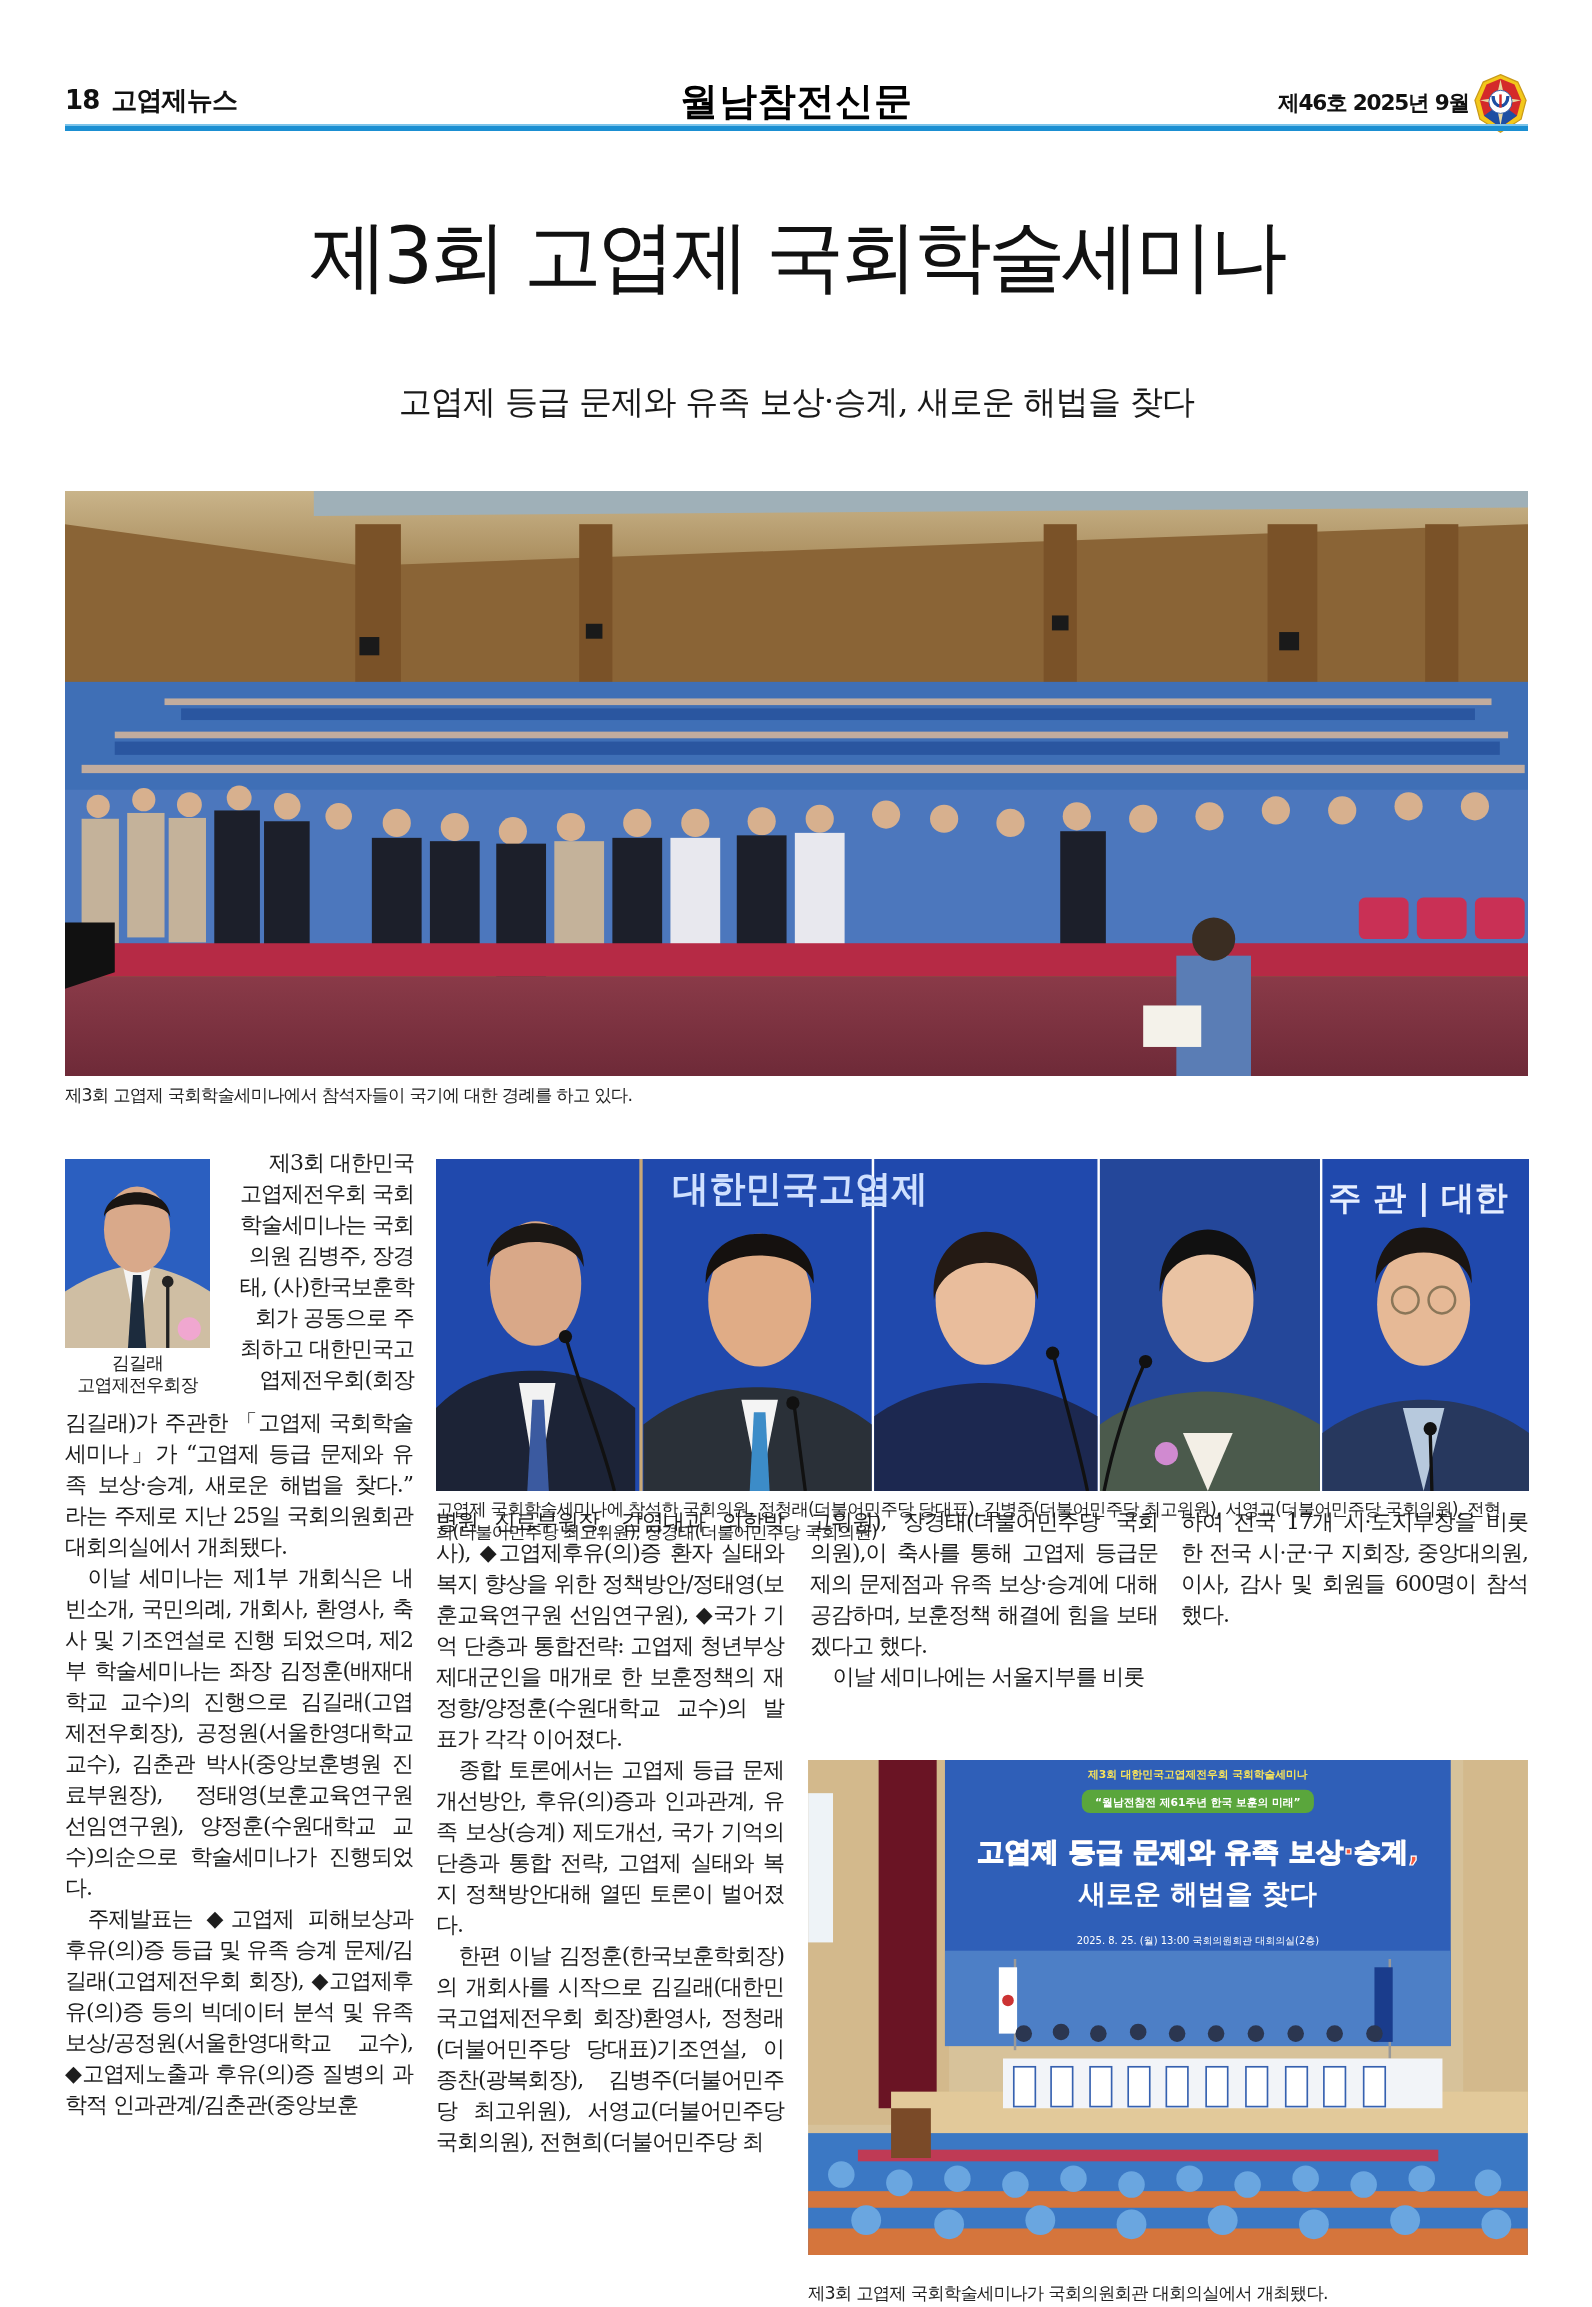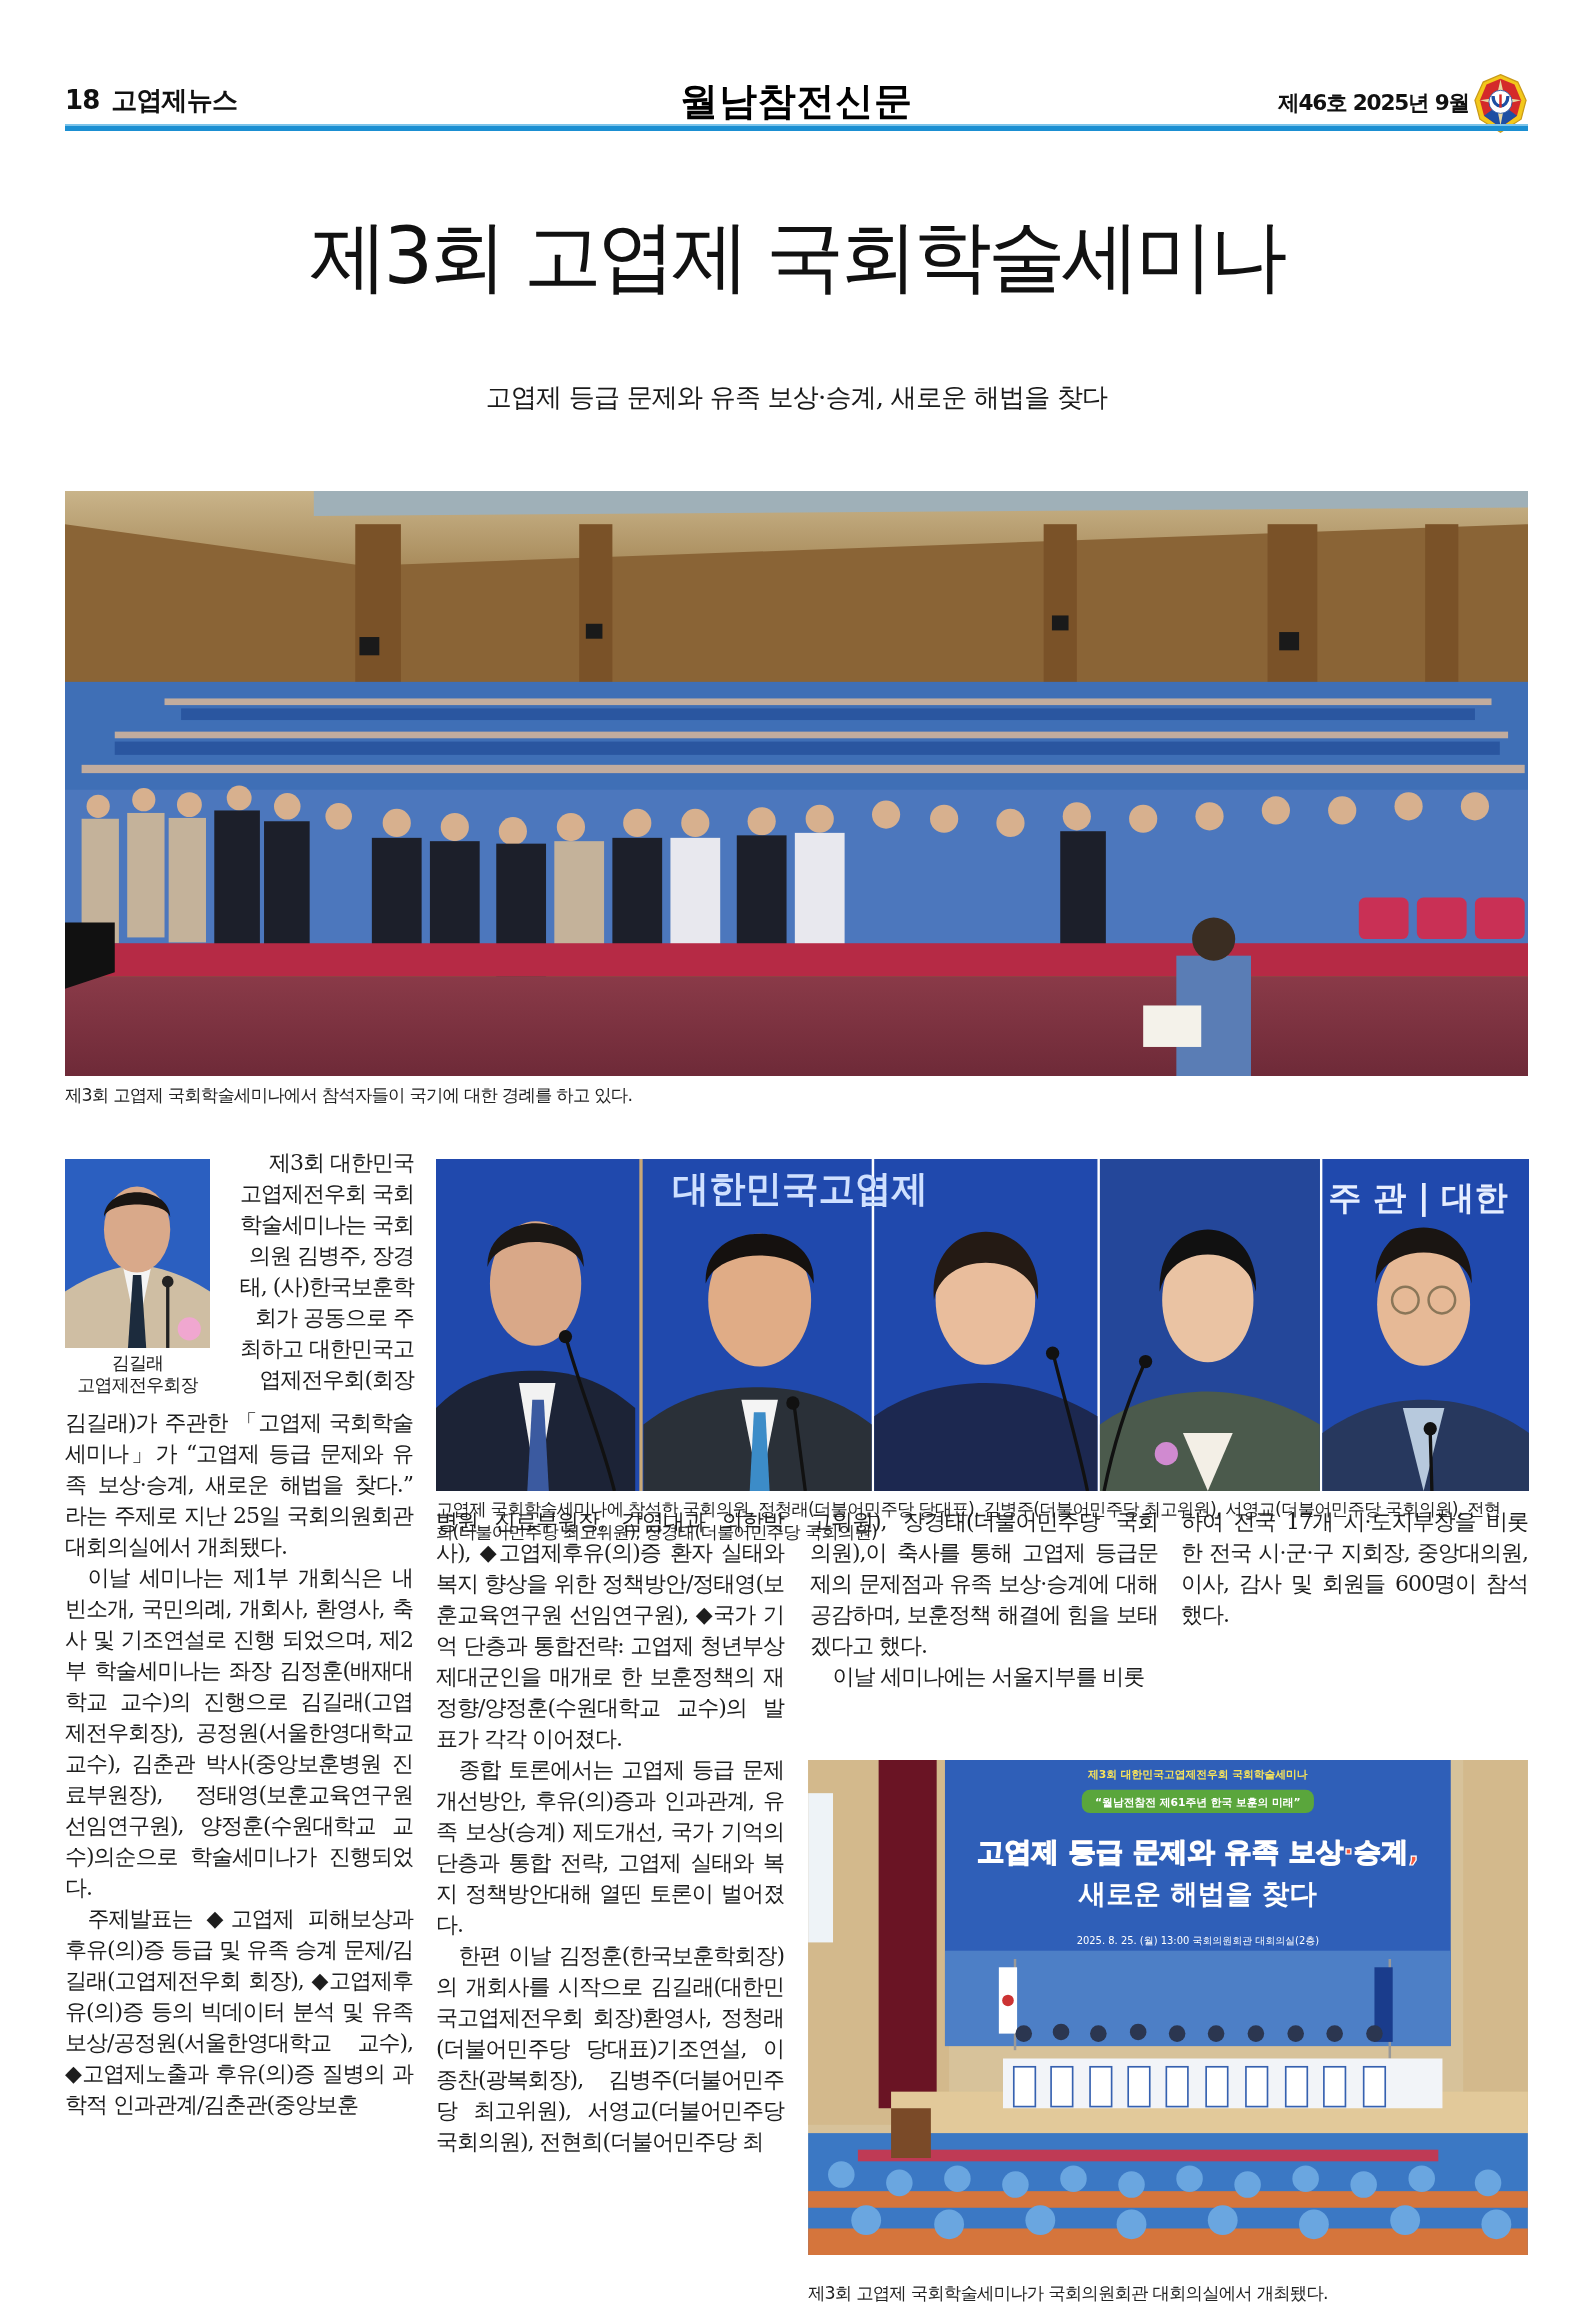--- a/index.html
+++ b/index.html
@@ -16,21 +16,21 @@
   .hdr-right { right:124px; top:88px; font-family:"DejaVu Sans","Liberation Sans",sans-serif;
                font-weight:bold; font-size:21.6px; letter-spacing:-1.2px; color:#111; white-space:nowrap; }
   .hdr-rule { left:65px; top:126px; width:1463px; height:5px; background:#1b8fd2; }
   .hdr-rule2 { left:65px; top:124px; width:1463px; height:1.7px; background:#7cc4ea; }
   .logo { left:1473px; top:73px; width:55px; height:61px; }
   
   .title { left:0; width:1593px; top:206px; text-align:center;
            font-family:"DejaVu Sans","Liberation Sans",sans-serif; font-size:78px;
            letter-spacing:-4.1px; color:#111; font-weight:normal; line-height:100px; }
   .subtitle { left:0; width:1593px; top:380px; text-align:center;
-              font-family:"DejaVu Serif","Liberation Serif",serif; font-size:26px;
+              font-family:"DejaVu Serif","Liberation Serif",serif; font-size:33px;
               letter-spacing:-0.8px; color:#1a1a1a; }
   
   .photo { overflow:hidden; }
   .main-photo { left:65px; top:491px; width:1463px; height:585px;
      background:
        linear-gradient(180deg, rgba(0,0,0,0) 0%, rgba(0,0,0,0) 100%); }
   .cap { font-family:"DejaVu Sans","Liberation Sans",sans-serif; font-size:17.4px;
          letter-spacing:-0.8px; color:#222; white-space:nowrap; }
   
   .col { font-size:22px; line-height:31px; letter-spacing:-1px; text-align:justify;

